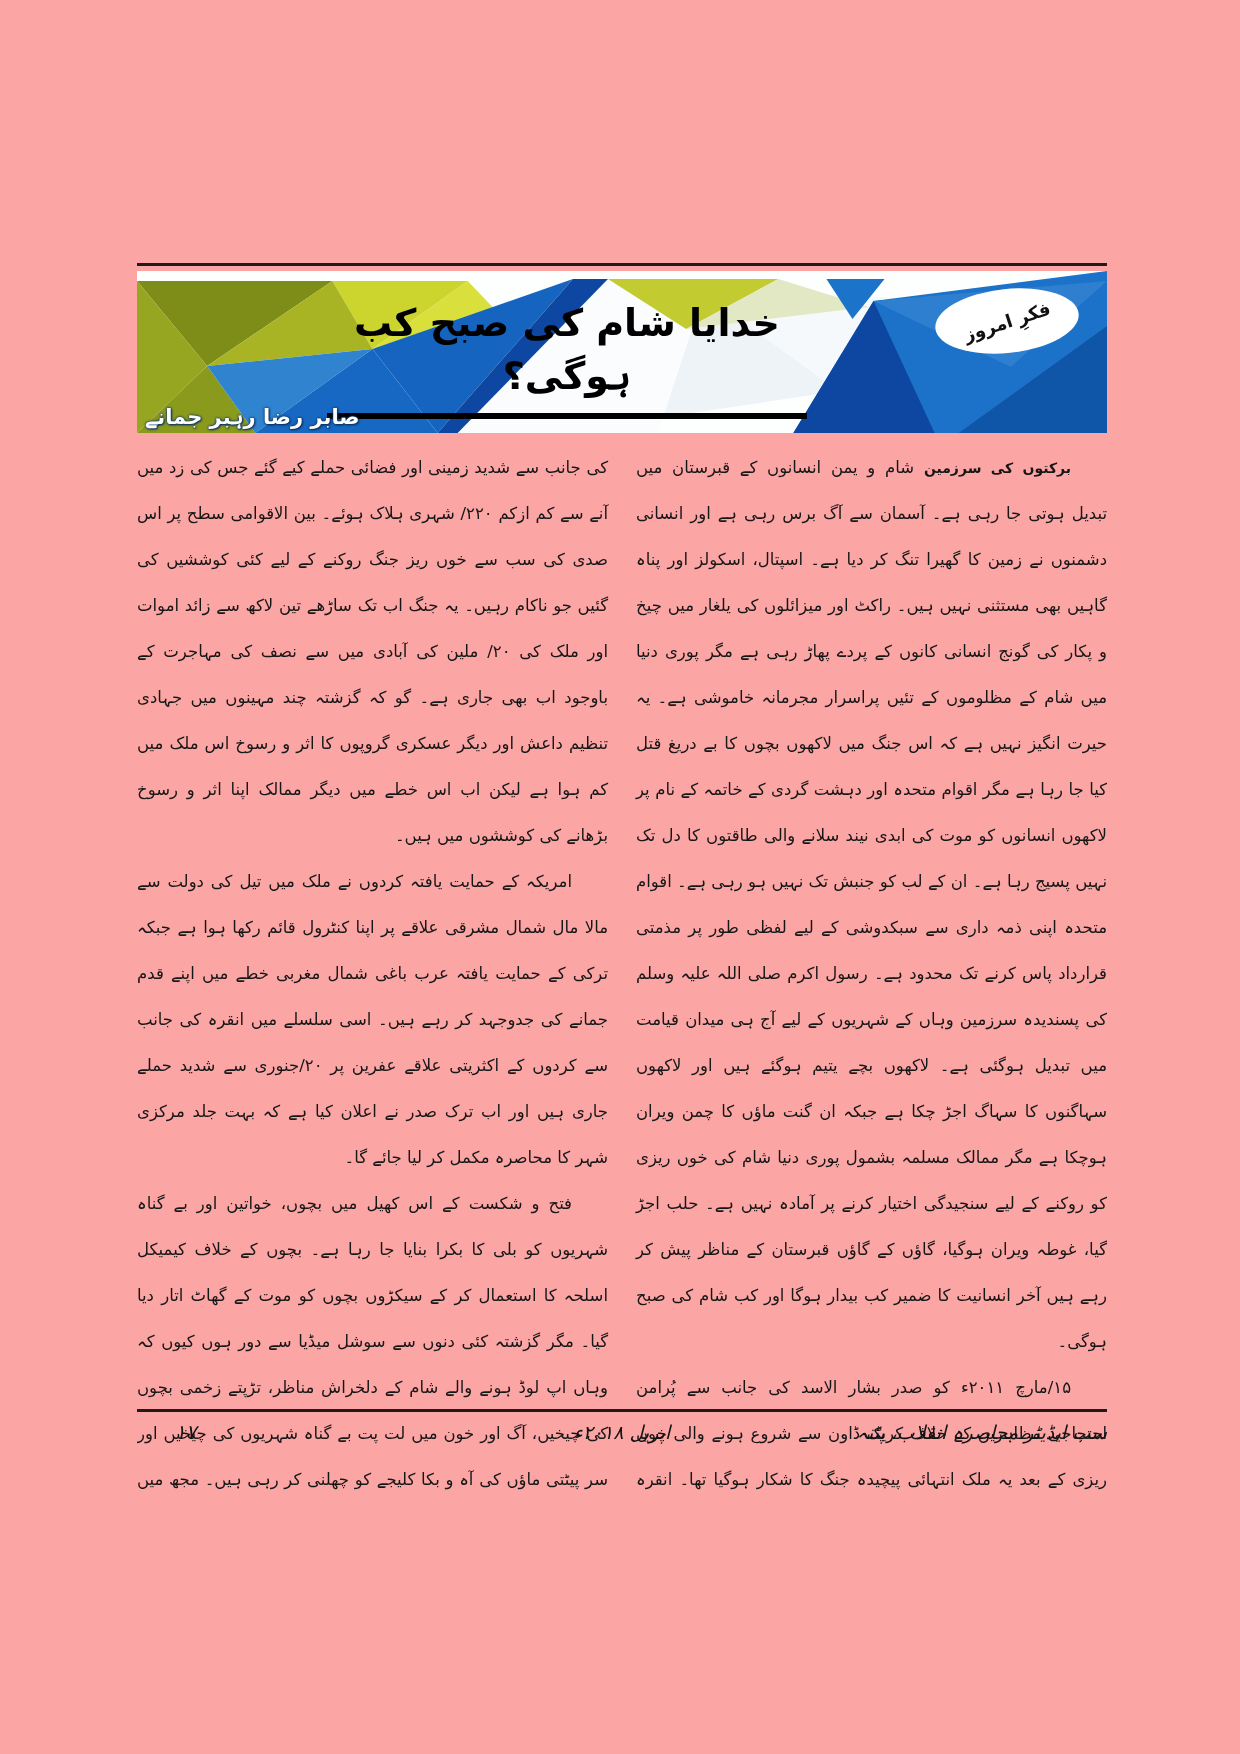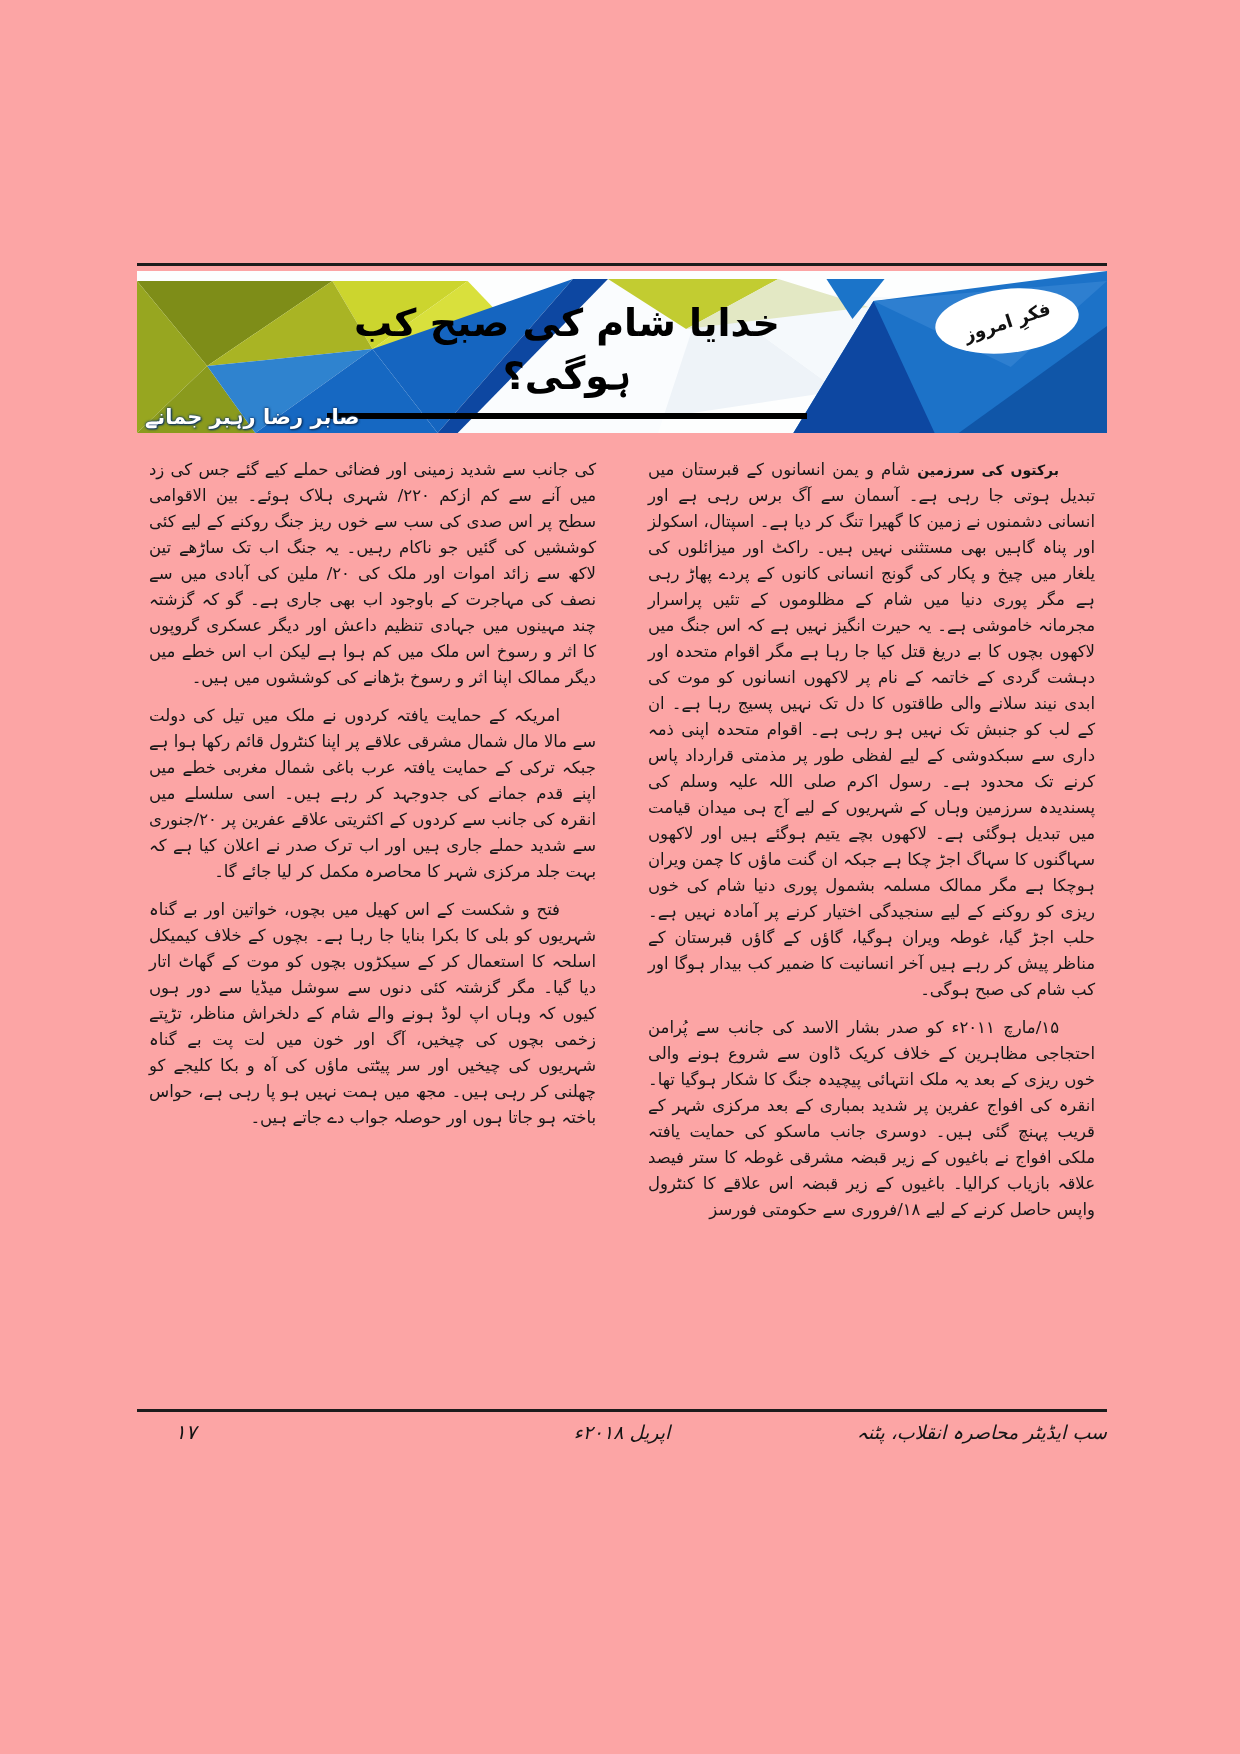--- a/index.html
+++ b/index.html
@@ -49,25 +49,25 @@
   }
   
   .columns{
     direction:rtl;
     display:flex;gap:28px;
     margin-top:12px;
     height:1046px;overflow:hidden;
   }
   .col{width:calc(50% - 14px);}
   .para{
-    margin:12px;
+    margin:0;
     direction:rtl;
     text-align:justify;
     font-size:16.5px;
-    line-height:26px;
+    line-height:46px;
     color:#161616;
   }
   .para.indent{text-indent:36px;}
   .para .lead{font-size:14px;font-weight:bold;letter-spacing:0.5px;}
   
   .footer{position:absolute;left:137px;width:970px;top:1409px;font-style:italic;}
   .footer-rule{border-top:3px solid #1c1c1c;width:100%;}
   .footer-row{
     display:flex;align-items:center;justify-content:space-between;
     padding-top:8px;font-size:19px;

